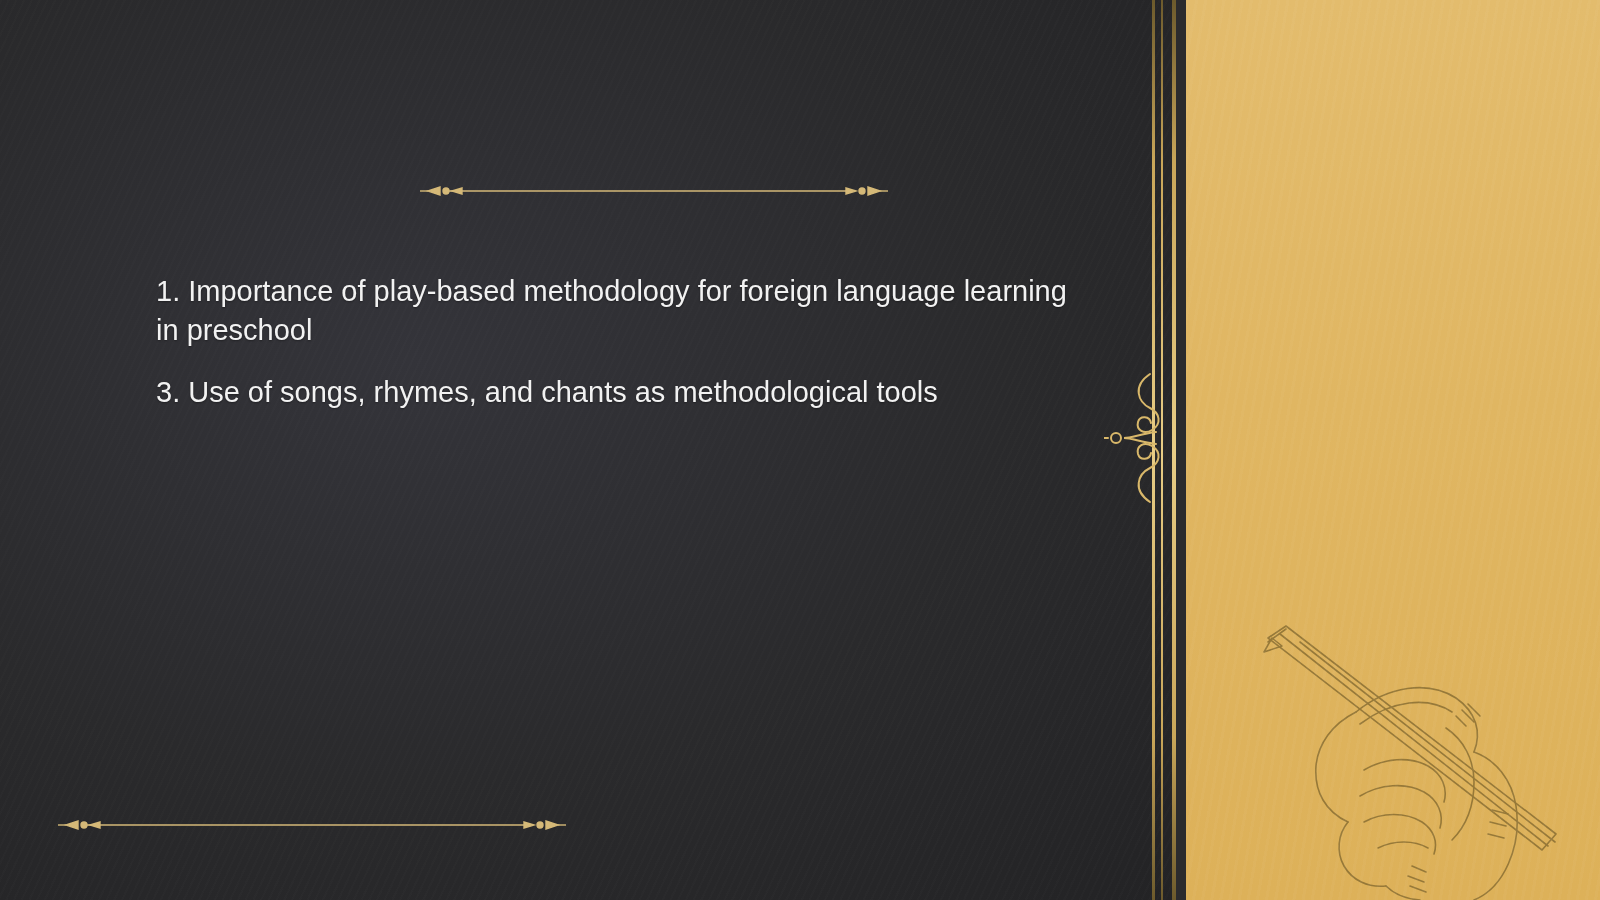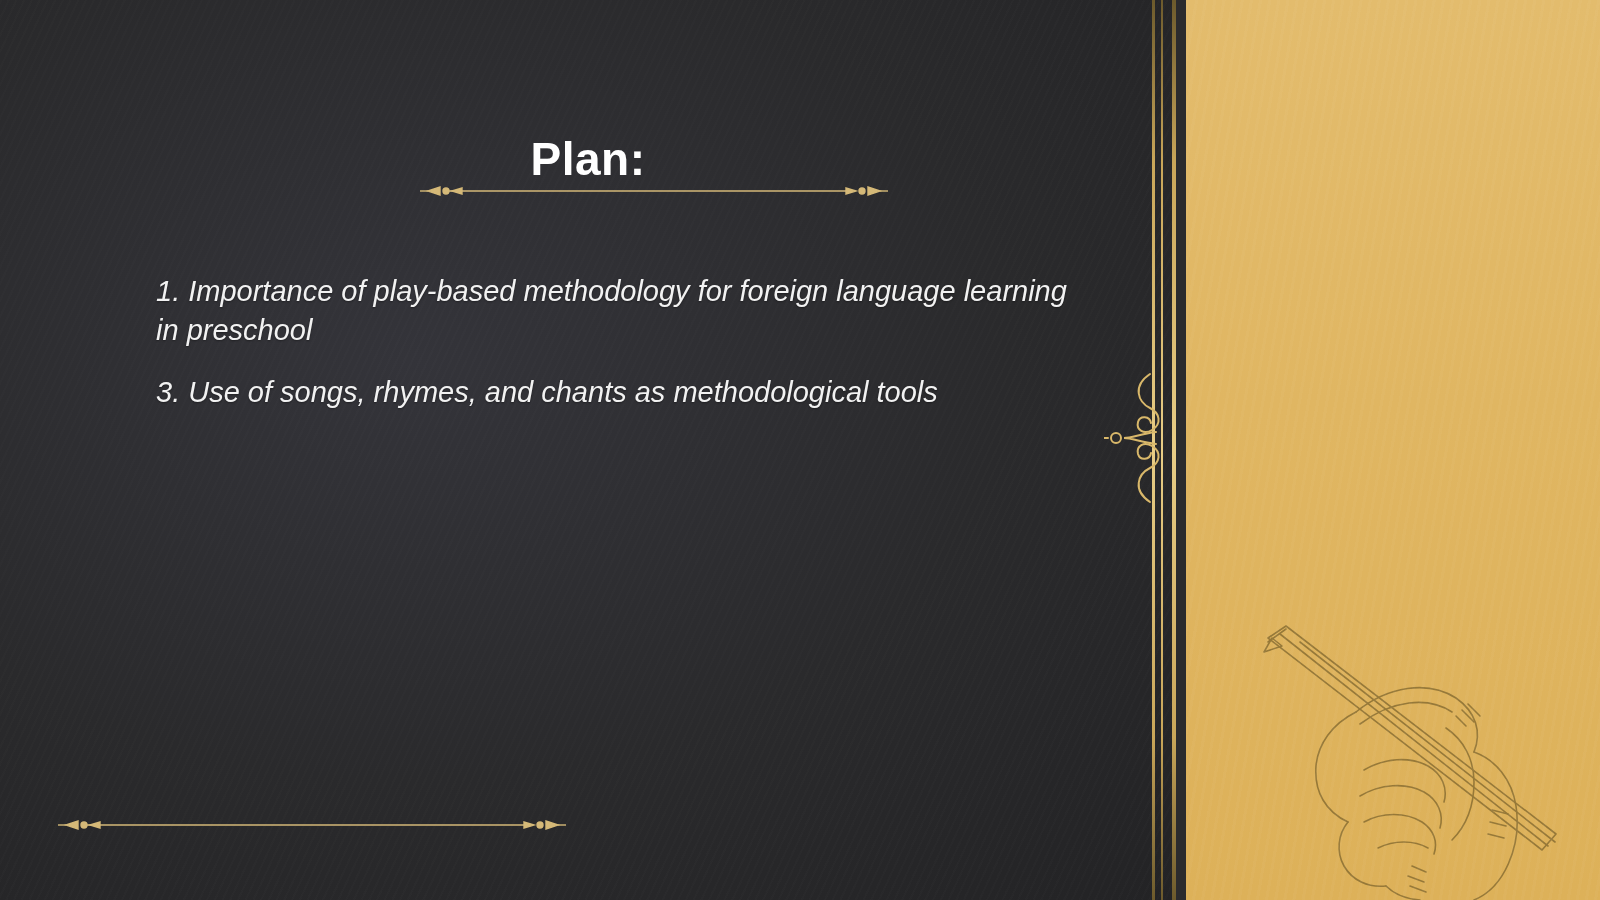--- a/index.html
+++ b/index.html
@@ -114,21 +114,20 @@
   
   .body-list {
     position: absolute;
     left: 156px;
     top: 272px;
     width: 940px;
   }
   .body-item {
     color: #f2f2f2;
     font-size: 29px;
-    font-style: italic;
     line-height: 1.33;
     margin-bottom: 22px;
     text-shadow: 0 1px 2px rgba(0,0,0,.35);
   }
   .body-item:last-child { margin-bottom: 0; margin-top: 24px; }
 
   
   .hand-art {
     position: absolute;
     right: 10px;
@@ -185,21 +184,20 @@
   <svg class="flourish" viewBox="0 0 72 140">
     <g fill="none" stroke="#d9b86a" stroke-width="2" stroke-linecap="round">
       <path d="M46 6 C28 18 34 34 46 40 C56 45 58 56 48 62 C40 67 32 62 34 54 C36 47 46 48 47 55"></path>
       <path d="M46 134 C28 122 34 106 46 100 C56 95 58 84 48 78 C40 73 32 78 34 86 C36 93 46 92 47 85"></path>
       <path d="M52 64 C36 66 28 70 20 70 C28 70 36 74 52 76"></path>
       <circle cx="12" cy="70" r="5"></circle>
       <path d="M4 70 L0 70"></path>
     </g>
   </svg>
 
-  <div class="title">Plan:</div>
 
   <svg class="divider-title" viewBox="0 0 472 14">
     <g stroke="#d5b978" stroke-width="1.4" fill="#d5b978">
       <line x1="30" y1="7" x2="430" y2="7"></line>
       <path d="M10 7 L22 3 L22 11 Z"></path>
       <path d="M462 7 L450 3 L450 11 Z"></path>
       <circle cx="28" cy="7" r="3"></circle>
       <circle cx="444" cy="7" r="3"></circle>
       <path d="M34 7 L44 4 L44 10 Z"></path>
       <path d="M438 7 L428 4 L428 10 Z"></path>

